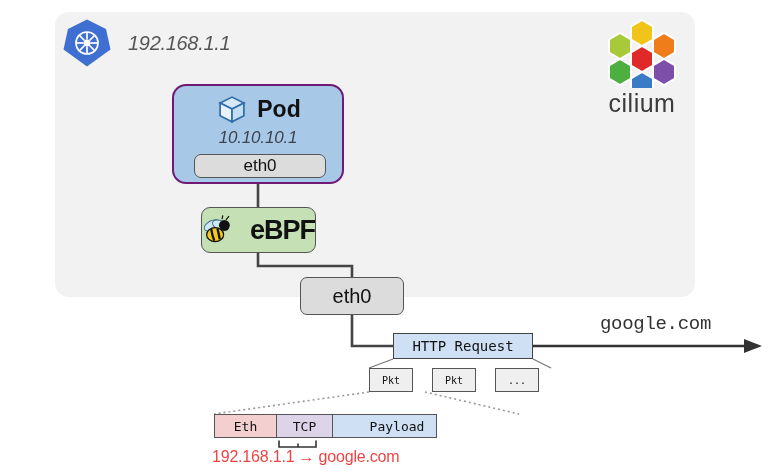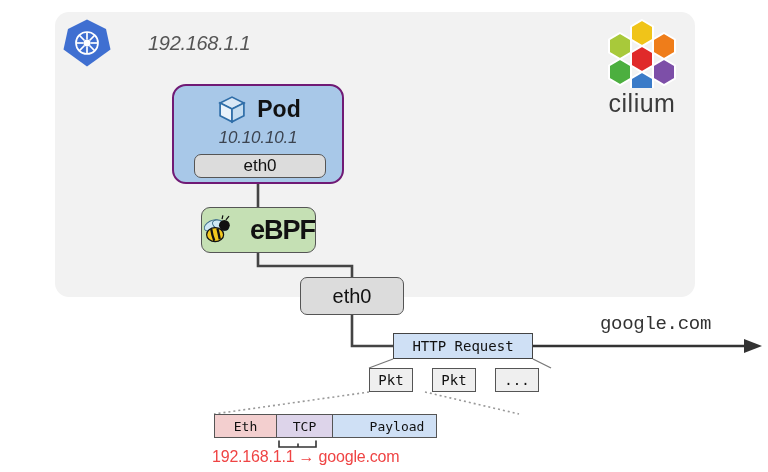--- a/index.html
+++ b/index.html
@@ -40,21 +40,21 @@
   .node-title {
     font-size: 33px;
     font-weight: bold;
     letter-spacing: -0.5px;
     color: #111111;
   }
   .node-ip {
     font-size: 20px;
     font-style: italic;
     color: #555555;
-    margin-left: 24px;
+    margin-left: 4px;
     letter-spacing: -0.3px;
   }
   
   .cilium {
     position: absolute;
     left: 596px; top: 16px;
     width: 92px; height: 100px;
     text-align: center;
   }
   .cilium svg { display: block; margin: 0 auto; }
@@ -168,21 +168,21 @@
     position: absolute;
     top: 368px;
     width: 44px; height: 24px;
     background: #efefef;
     border: 1.4px solid #555555;
     box-sizing: border-box;
     display: flex;
     align-items: center;
     justify-content: center;
     font-family: "DejaVu Sans Mono", monospace;
-    font-size: 14px;
+    font-size: 10px;
     color: #111111;
     z-index: 5;
   }
   .pkt-0 { left: 369px; }
   .pkt-1 { left: 432px; }
   .pkt-2 { left: 495px; }
   
   .pkt-bar {
     position: absolute;
     left: 214px; top: 414px;

